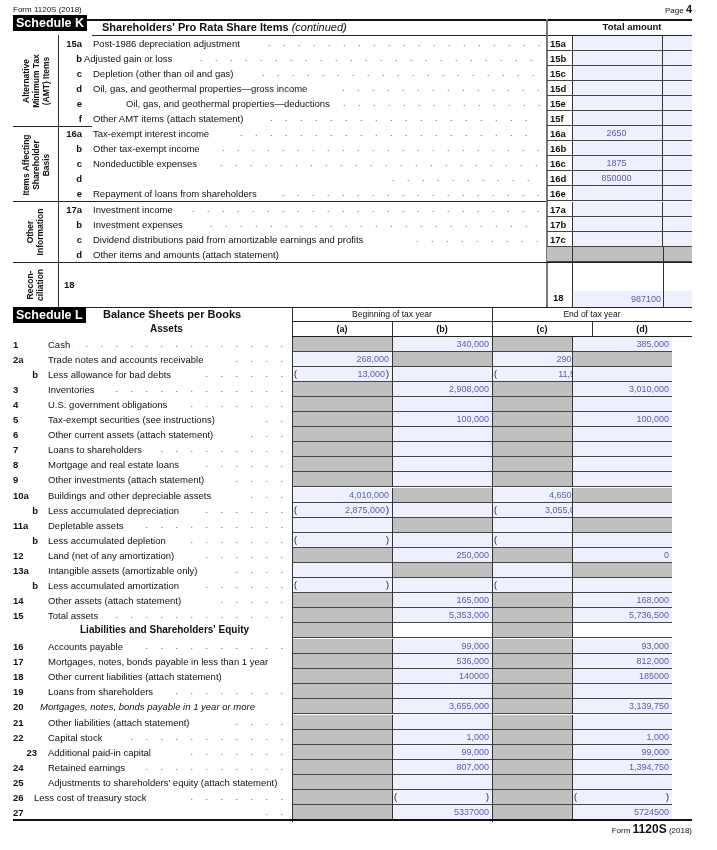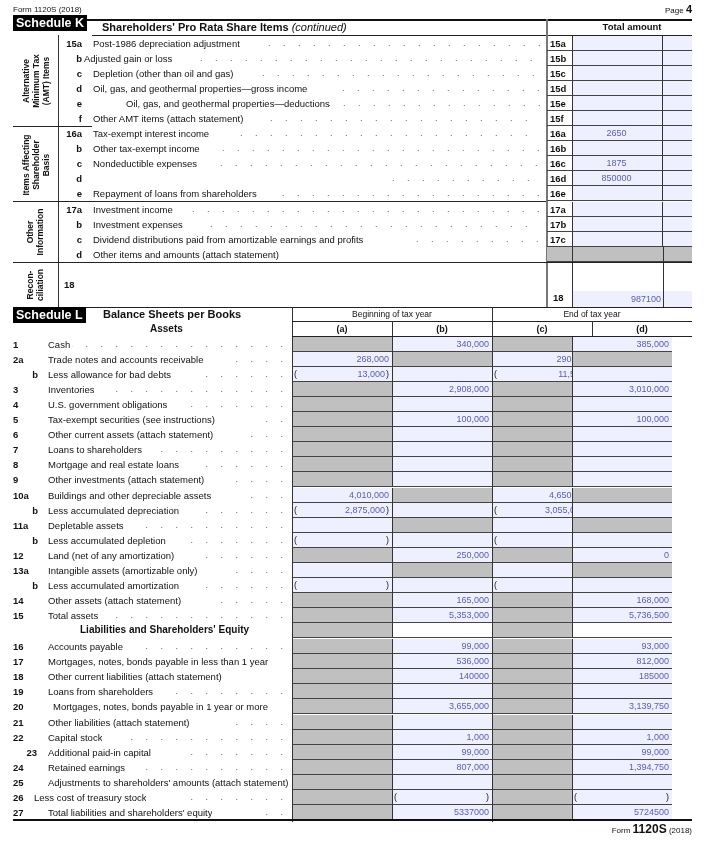--- a/index.html
+++ b/index.html
@@ -421,21 +421,21 @@
       <span class="lnum" style="left:13px; width:24px; text-align:left;">19</span>
       <span class="ltxt" style="left:48px;">Loans from shareholders</span>
       <span class="dots" style="left:169.3px; width:118.69999999999999px; direction:rtl;">. . . . . . . . . . . . . . . . . . . . . . . . . . .</span>
       <span class="cell c-a shade"><span></span></span>
       <span class="cell c-b fill"><span></span></span>
       <span class="cell c-c shade"><span></span></span>
       <span class="cell c-d fill"><span></span></span>
     </div>
     <div class="row" style="top: 699.4px;">
       <span class="lnum" style="left:13px; width:24px; text-align:left;">20</span>
-      <span class="ltxt" style="left:53px;">Mortgages, notes, bonds payable in 1 year or more</span>
+      <span class="ltxt" style="left:40px;font-style:italic;">Mortgages, notes, bonds payable in 1 year or more</span>
       <span class="cell c-a shade"><span></span></span>
       <span class="cell c-b fill"><span>3,655,000</span></span>
       <span class="cell c-c shade"><span></span></span>
       <span class="cell c-d fill"><span>3,139,750</span></span>
     </div>
     <div class="row" style="top: 714.5px;">
       <span class="lnum" style="left:13px; width:24px; text-align:left;">21</span>
       <span class="ltxt" style="left:48px;">Other liabilities (attach statement)</span>
       <span class="dots" style="left:235.6px; width:52.400000000000006px; direction:rtl;">. . . . . . . . . . . . . . . . . . . . . . . . . . .</span>
       <span class="cell c-a shade"><span></span></span>
@@ -465,38 +465,37 @@
       <span class="lnum" style="left:13px; width:24px; text-align:left;">24</span>
       <span class="ltxt" style="left:48px;">Retained earnings</span>
       <span class="dots" style="left:138.7px; width:149.3px; direction:rtl;">. . . . . . . . . . . . . . . . . . . . . . . . . . .</span>
       <span class="cell c-a shade"><span></span></span>
       <span class="cell c-b fill"><span>807,000</span></span>
       <span class="cell c-c shade"><span></span></span>
       <span class="cell c-d fill"><span>1,394,750</span></span>
     </div>
     <div class="row" style="top: 774.9px;">
       <span class="lnum" style="left:13px; width:24px; text-align:left;">25</span>
-      <span class="ltxt" style="left:48px;">Adjustments to shareholders' amounts (attach statement)</span>
+      <span class="ltxt" style="left:48px;">Adjustments to shareholders' equity (attach statement)</span>
       <span class="cell c-a shade"><span></span></span>
       <span class="cell c-b fill"><span></span></span>
       <span class="cell c-c shade"><span></span></span>
       <span class="cell c-d fill"><span></span></span>
     </div>
     <div class="row" style="top: 790px;">
       <span class="lnum" style="left:13px; width:24px; text-align:left;">26</span>
       <span class="ltxt" style="left:34px;">Less cost of treasury stock</span>
       <span class="dots" style="left:189.7px; width:98.30000000000001px; direction:rtl;">. . . . . . . . . . . . . . . . . . . . . . . . . . .</span>
       <span class="cell c-a shade"><span></span></span>
       <span class="cell c-b fill"><span class="paren-l">(</span><span></span><span class="paren-r">)</span></span>
       <span class="cell c-c shade"><span></span></span>
       <span class="cell c-d fill"><span class="paren-l">(</span><span></span><span class="paren-r">)</span></span>
     </div>
     <div class="row" style="top: 805.1px;">
       <span class="lnum" style="left:13px; width:24px; text-align:left;">27</span>
-      <span class="ltxt" style="left:48px;">Total liabilities and shareholders' equity</span>
       <span class="dots" style="left:266.2px; width:21.80000000000001px; direction:rtl;">. . . . . . . . . . . . . . . . . . . . . . . . . . .</span>
       <span class="cell c-a shade"><span></span></span>
       <span class="cell c-b fill"><span>5337000</span></span>
       <span class="cell c-c shade"><span></span></span>
       <span class="cell c-d fill"><span>5724500</span></span>
     </div>
     <div class="row" style="top: 623px;">
       <span class="cell c-a shade"></span>
       <span class="cell c-b white"></span>
       <span class="cell c-c shade"></span>

